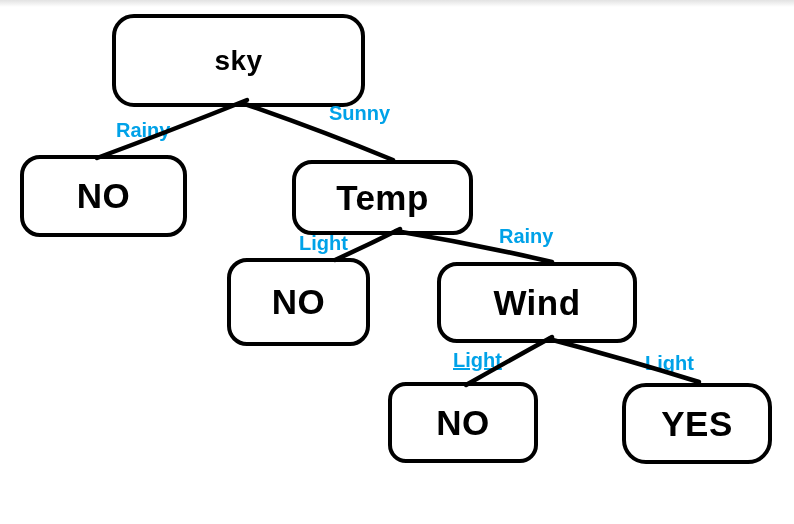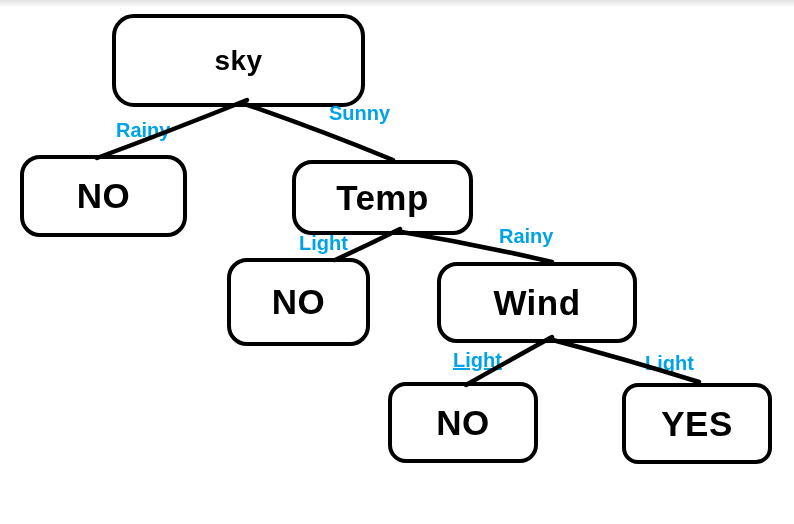--- a/index.html
+++ b/index.html
@@ -96,21 +96,21 @@
   </div>
 
   <div class="node" style="left:437px; top:262px; width:200px; height:81px;">
     <span class="node-label">Wind</span>
   </div>
 
   <div class="node" style="left:388px; top:382px; width:150px; height:81px; border-radius:18px;">
     <span class="node-label">NO</span>
   </div>
 
-  <div class="node" style="left:622px; top:383px; width:150px; height:81px; border-radius:16px;">
+  <div class="node" style="left:622px; top:383px; width:150px; height:81px; border-radius:24px;">
     <span class="node-label">YES</span>
   </div>
 
   <span class="edge-label" style="left:116px; top:119px;">Rainy</span>
   <span class="edge-label" style="left:329px; top:102px;">Sunny</span>
   <span class="edge-label" style="left:299px; top:232px;">Light</span>
   <span class="edge-label" style="left:499px; top:225px;">Rainy</span>
   <span class="edge-label" style="left:453px; top:349px;text-decoration:underline;">Light</span>
   <span class="edge-label" style="left:645px; top:352px;">Light</span>
 

